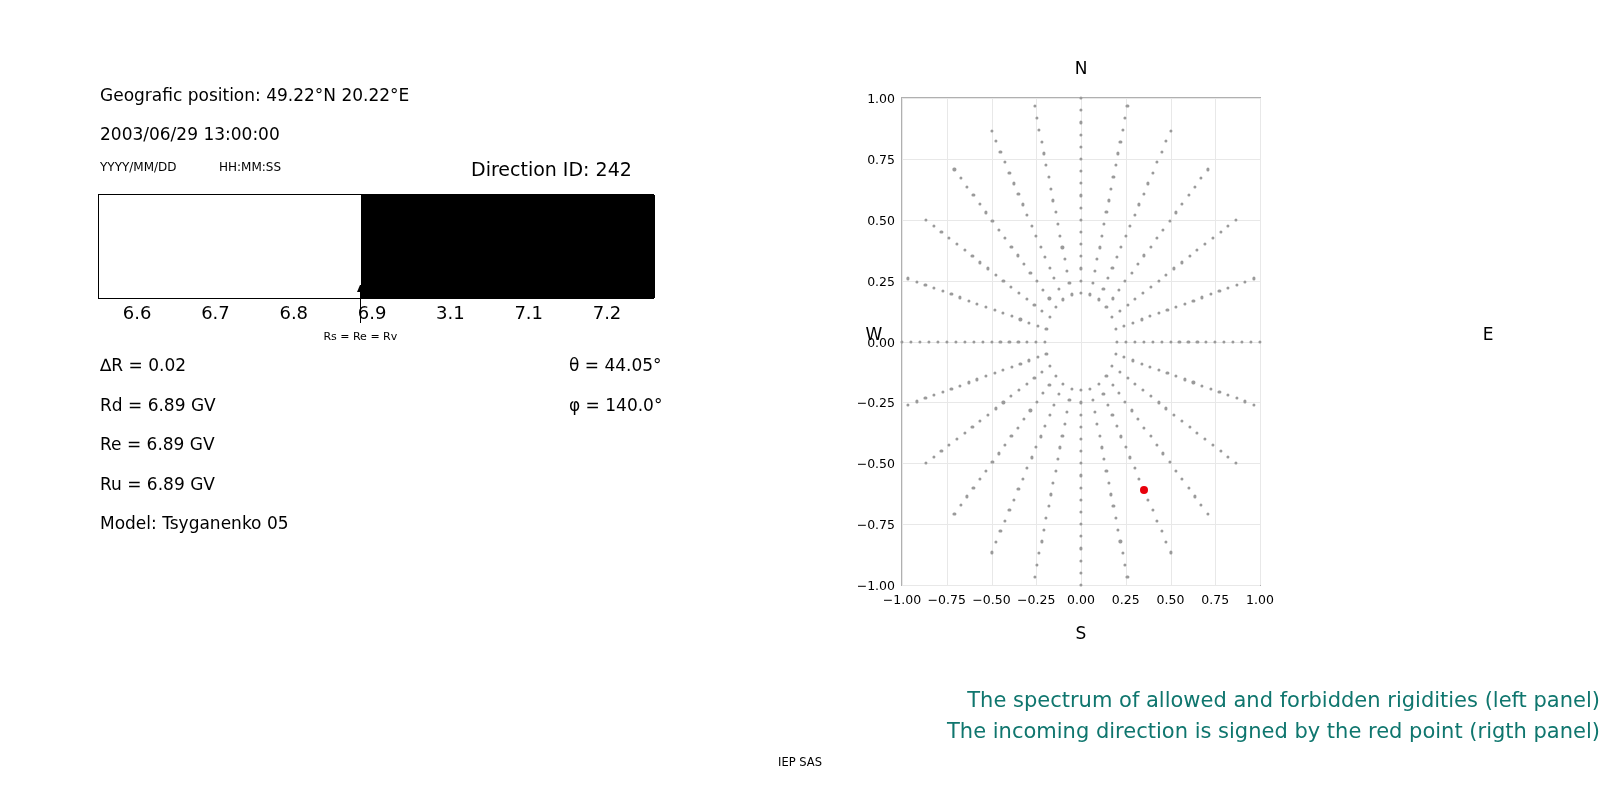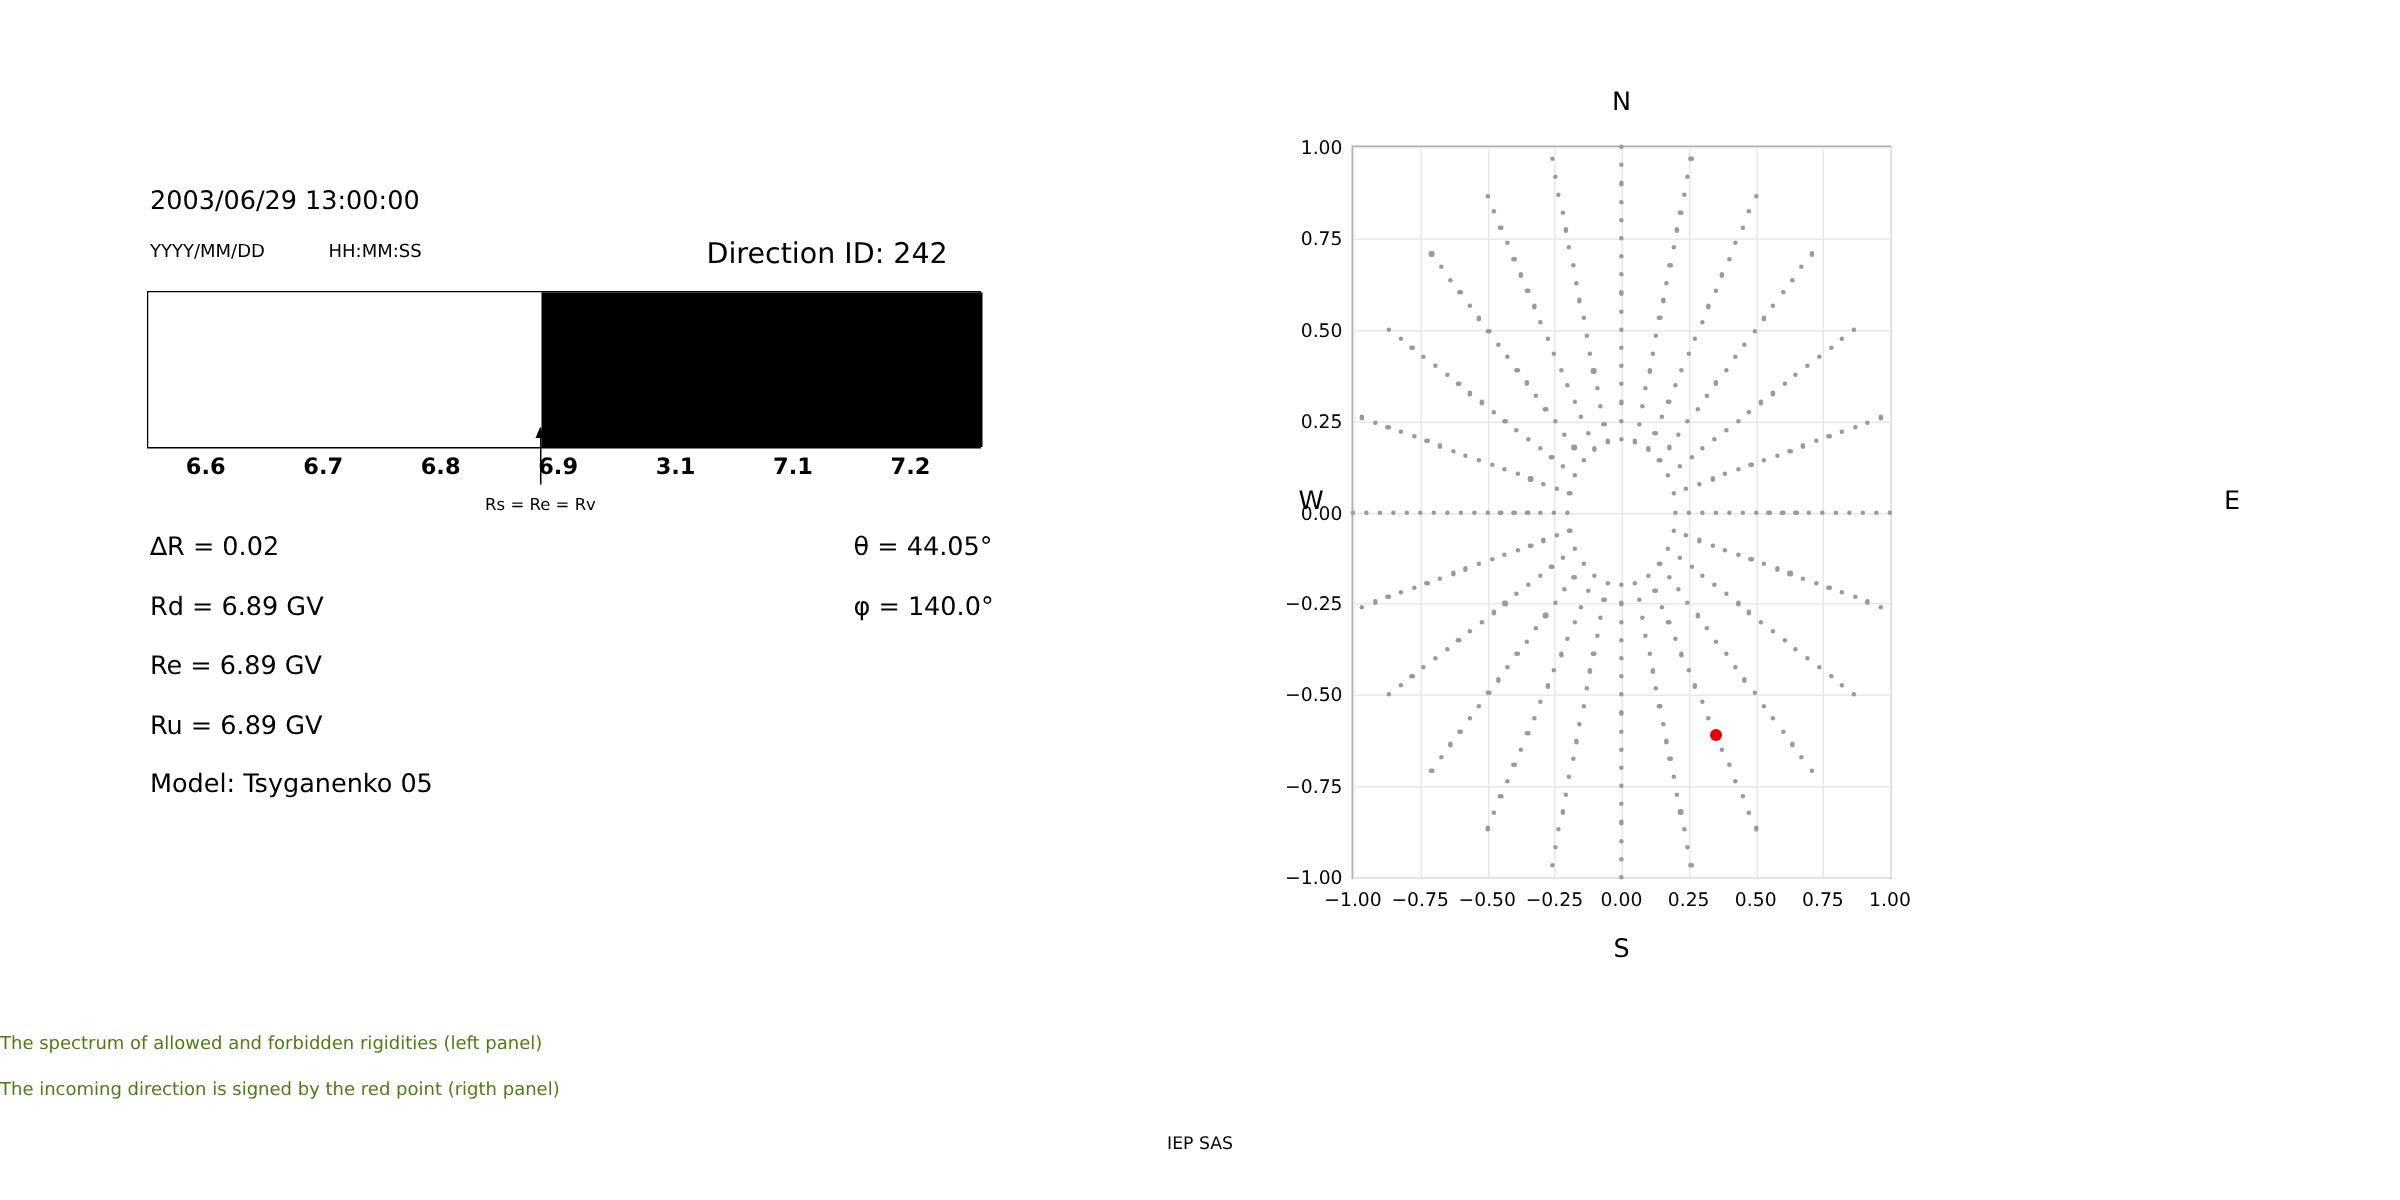--- a/index.html
+++ b/index.html
@@ -66,24 +66,23 @@
     position: absolute;
     left: 98px;
     top: 299px;
     width: 556px;
     height: 1px;
     background: transparent;
   }
   .tick-label {
     position: absolute;
     top: 302px;
-    font-size: 15px;
+    font-size: 18px;
     transform: translateX(-50%);
     color: #000;
-    font-weight: bold;
   }
   .arrow-marker {
     position: absolute;
     top: 285px;
     width: 1px;
     height: 38px;
     background: #000;
   }
   .arrow-marker::before {
     content: "";
@@ -181,40 +180,41 @@
     width: 8px;
     height: 8px;
     background: #e8000b;
     border-radius: 50%;
     transform: translate(-50%, -50%);
   }
 
   .caption {
     position: absolute;
     width: 100%;
-    text-align: left;
-    font-size: 12px;
-    color: #4d7c0f;
+    text-align: right;
+    font-size: 21px;
+    color: #0f766e;
   }
   #cap1 { top: 688px; }
   #cap2 { top: 719px; }
   #credit {
     position: absolute;
     width: 100%;
     text-align: center;
     top: 755px;
     font-size: 11.5px;
     color: #000;
   }
 </style>
 </head>
 <body>
 
 <div class="panel-left">
 
+  <div class="info-line" id="geo-line">Geografic position: 49.22°N 20.22°E</div>
   <div class="info-line" id="datetime-line">2003/06/29 13:00:00</div>
   <div class="info-line" id="fmt-date">YYYY/MM/DD</div>
   <div class="info-line" id="fmt-time">HH:MM:SS</div>
   <div class="info-line" id="direction-id">Direction ID: 242</div>
 
   <div class="spectrum-wrap">
     <div class="spectrum-allowed" id="seg-allowed" style="left: 0px; width: 262.338px; background: rgb(255, 255, 255);"></div>
     <div class="spectrum-forbidden" id="seg-forbidden" style="left: 262.338px; width: 293.662px; background: rgb(0, 0, 0);"></div>
   </div>
   <div class="axis-line" id="spectrum-axis"></div>

